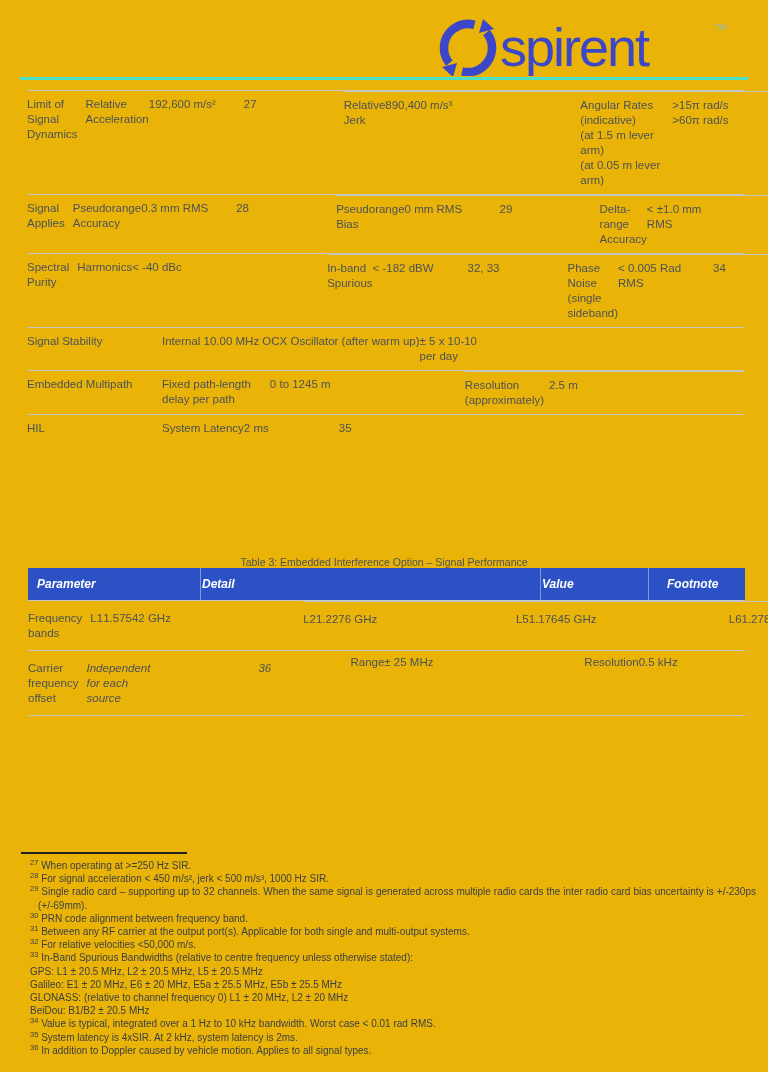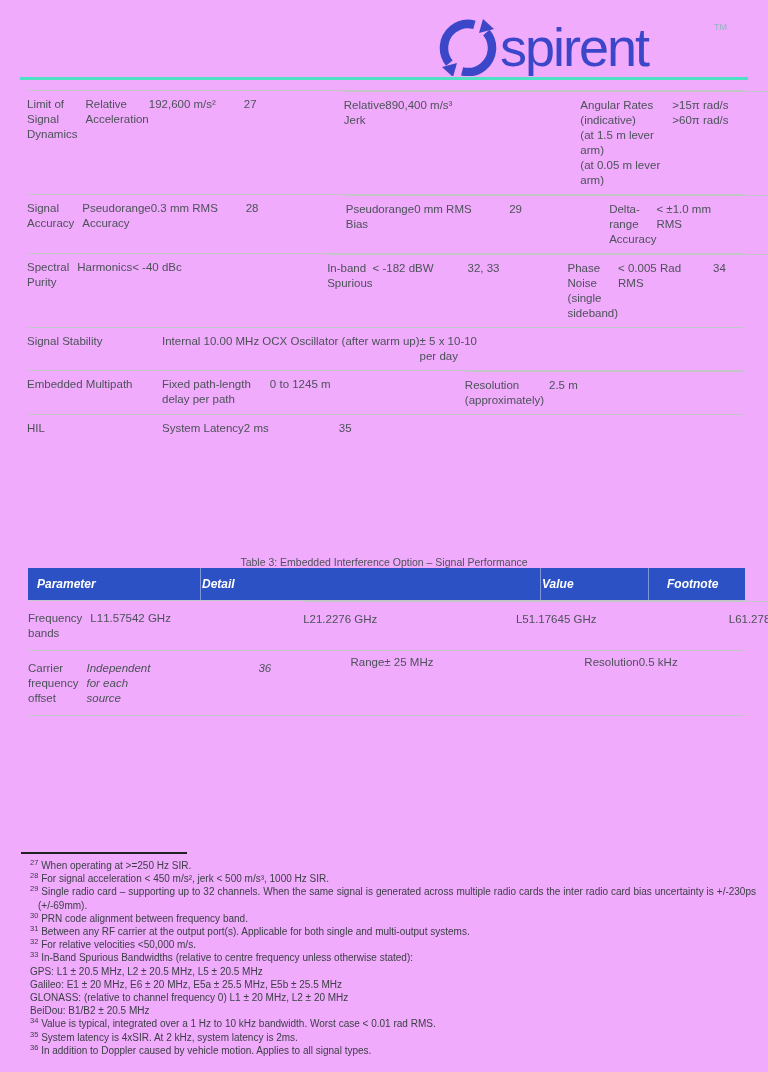--- a/index.html
+++ b/index.html
@@ -5,21 +5,21 @@
   :root{
     --brand:#3c46c8;
     --header-blue:#2b51c5;
     --teal:#4ee0c2;
     --text:#4c5258;
     --rule:#c2c6c9;
   }
   *{box-sizing:border-box; margin:0; padding:0;}
   html,body{background:#ffffff;}
   body{font-family:"Liberation Sans", sans-serif; color:var(--text);}
-  .page{position:relative; width:768px; height:1072px; background:#f0abfc; overflow:hidden;}
+  .page{position:relative; width:768px; height:1072px; background:#eab308; overflow:hidden;}
 
   
   .logo{position:absolute; top:12px; right:30px;}
 
   
   .teal-rule{position:absolute; top:77px; left:20px; width:728px; height:3px; background:var(--teal);}
 
   
   .t1{position:absolute; top:90px; left:27px; width:717px; font-size:11.5px; line-height:15px;}
   .grp{display:flex; border-top:1px solid var(--rule);}
@@ -97,21 +97,21 @@
             <div class="cell c-detail"><span class="d1 w">Angular Rates
 (indicative)</span><span class="d2">(at 1.5 m lever arm)
 (at 0.05 m lever arm)</span></div>
             <div class="cell c-value">&gt;15π rad/s
 &gt;60π rad/s</div>
             <div class="cell c-foot"></div>
           </div>
         </div>
       </div>
       <div class="grp">
-        <div class="g-param">Signal Accuracy</div>
+        <div class="g-param">Signal Applies</div>
         <div class="g-rows">
           <div class="row">
             <div class="cell c-detail"><span class="d1">Pseudorange Accuracy</span></div>
             <div class="cell c-value">0.3 mm RMS</div>
             <div class="cell c-foot">28</div>
           </div>
           <div class="row">
             <div class="cell c-detail"><span class="d1">Pseudorange Bias</span></div>
             <div class="cell c-value">0 mm RMS</div>
             <div class="cell c-foot">29</div>

